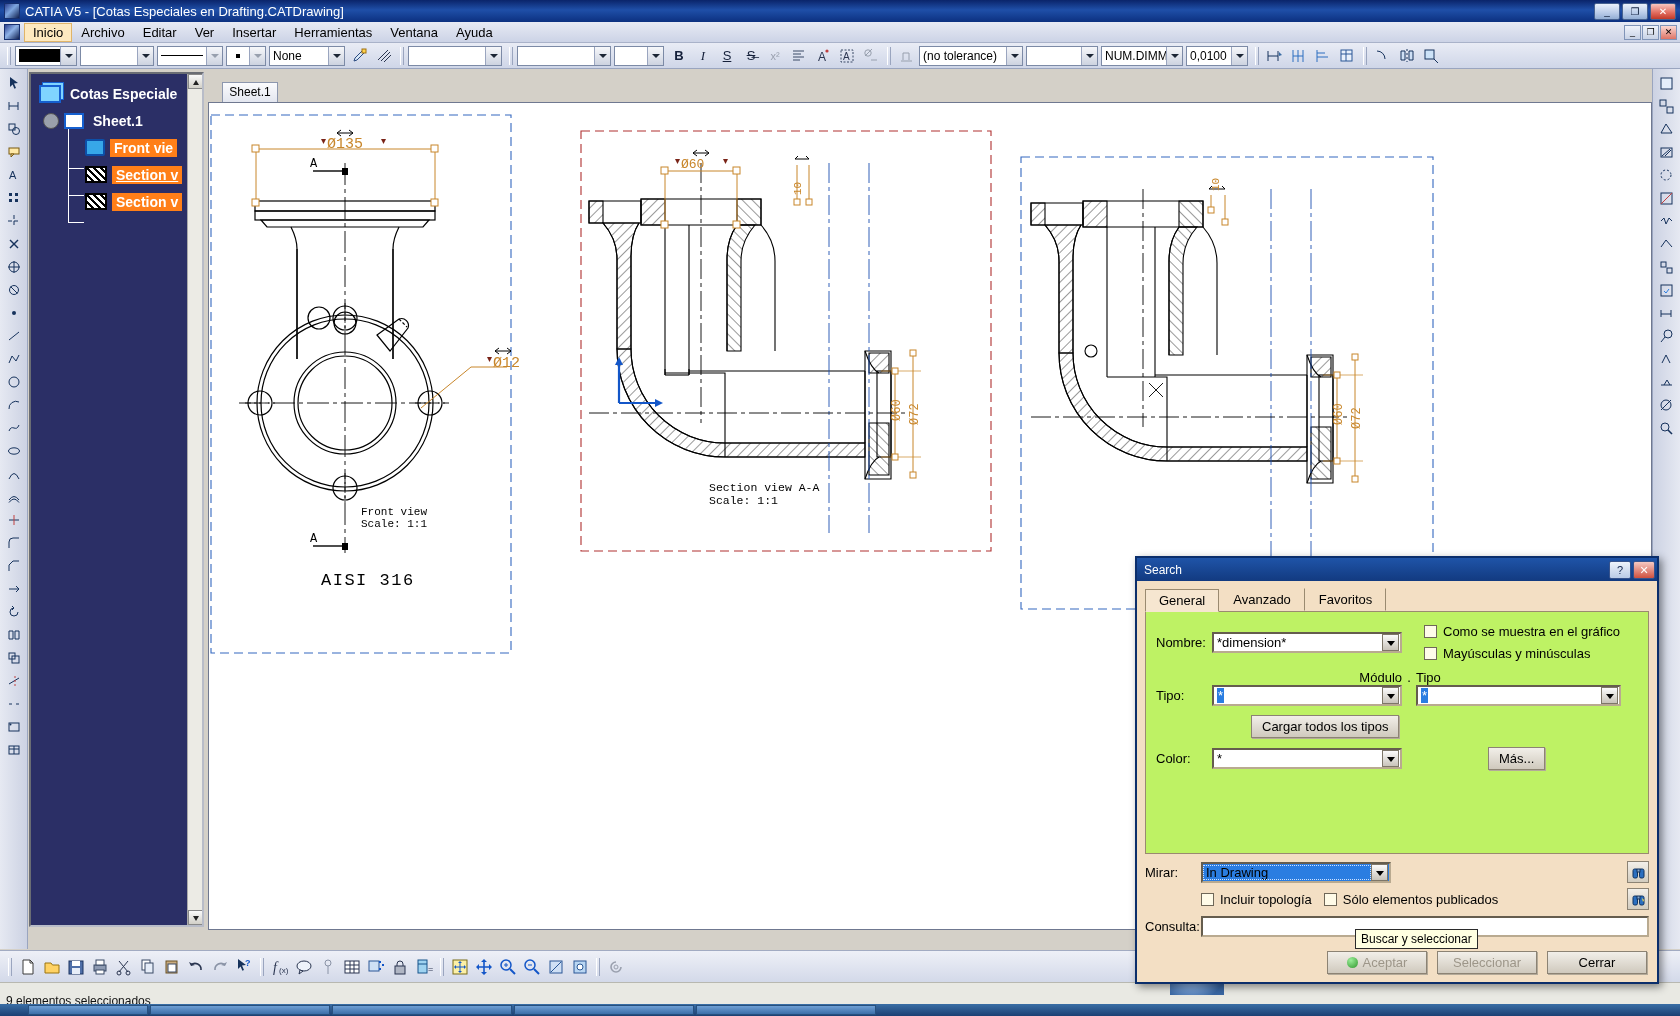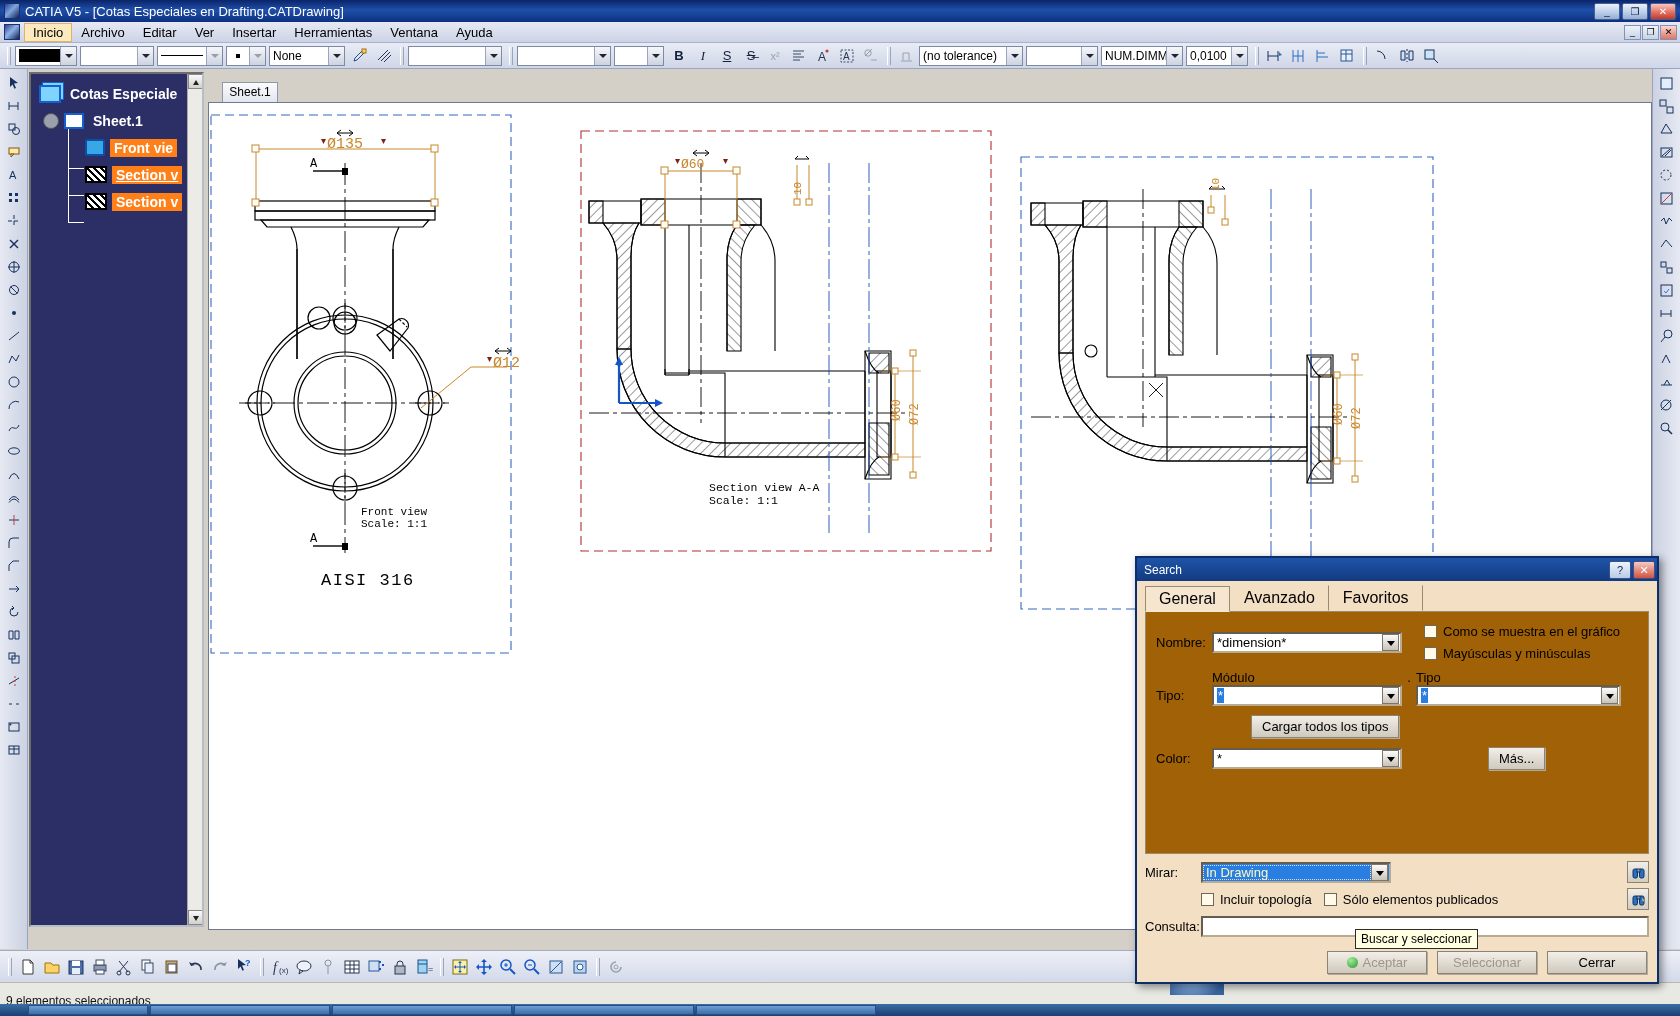--- a/index.html
+++ b/index.html
@@ -187,26 +187,26 @@
   .dlg-title .spacer { flex: 1 1 auto; }
   .dlg-tbtn {
     width: 22px; height: 18px; margin-right: 2px; text-align: center; line-height: 16px;
     font-size: 11px; background: linear-gradient(to bottom,#eef3fb,#bacbe6);
     border: 1px solid #37538c; color: #10244d; border-radius: 2px;
   }
   .dlg-tbtn.close { background: linear-gradient(to bottom,#f6c9c3,#d0513f); color:#fff; }
   .dlg-body { flex: 1 1 auto; padding: 8px; display: flex; flex-direction: column; }
   .tabstrip { display: flex; align-items: flex-end; height: 23px; border-bottom: 1px solid #9a8a70; }
   .tab {
-    padding: 3px 13px; font-size: 16px; background: #f3dfc4; border: 1px solid transparent;
+    padding: 3px 13px; font-size: 13px; background: #f3dfc4; border: 1px solid transparent;
     border-right: 1px solid #9a8a70;
     text-align: right;
   }
   .tab.active { background: #f6e6d0; border: 1px solid #9a8a70; border-bottom: 1px solid #f6e6d0; margin-bottom: -1px; }
-  .panel { flex: 1 1 auto; border: 1px solid #9a8a70; border-top: none; background: #a16207; padding: 12px 10px; position: relative; }
+  .panel { flex: 1 1 auto; border: 1px solid #9a8a70; border-top: none; background: #bef264; padding: 12px 10px; position: relative; }
   .frow { display: flex; align-items: center; margin-bottom: 9px; }
   .flabel { font-size: 13px; width: 56px; }
   .dcombo { height: 21px; background: #fff; border: 2px inset #b9aa90; display: flex; align-items: center; }
   .dcombo .dv { flex:1 1 auto; padding: 0 3px; font-size: 13px; white-space: nowrap; overflow:hidden; }
   .dcombo .da {
     width: 17px; height: 17px; background: linear-gradient(to bottom,#fbfbfb,#c9c4ba);
     border: 1px solid #7d7668; position: relative; margin-right: 1px;
   }
   .dcombo .da::after { content:""; position:absolute; left:4px; top:6px; border-left:4px solid transparent; border-right:4px solid transparent; border-top:5px solid #000; }
   .cursel { background: #2a7de1; color: #fff; padding: 0 1px; }
@@ -1252,21 +1252,21 @@
             </div>
             <div class="cb" style="margin-bottom:0">
               <div class="cbox"></div>
               <span>Mayúsculas y minúsculas</span>
             </div>
           </div>
         </div>
 
         <div style="display:flex;align-items:center;margin-top:2px">
           <div style="width:56px"></div>
-          <div style="width:190px;text-align:left;font-size:13px">Módulo</div>
+          <div style="width:190px;text-align:right;font-size:13px">Módulo</div>
           <div style="width:14px;text-align:center;font-size:13px">.</div>
           <div style="font-size:13px">Tipo</div>
         </div>
 
         <div class="frow">
           <div class="flabel">Tipo:</div>
           <div class="dcombo" style="width:190px">
             <div class="dv"><span class="cursel">*</span></div>
             <div class="da"></div>
           </div>
@@ -1291,21 +1291,21 @@
           <div style="margin-left:86px">
             <div class="dbtn">Más...</div>
           </div>
         </div>
       </div>
 
       <div style="padding-top:7px">
         <div style="display:flex;align-items:center">
           <div class="flabel">Mirar:</div>
           <div class="dcombo" style="width:190px;background:#2a7de1">
-            <div class="dv" style="color:#fef9c3;outline:1px dotted #cfe2ff;outline-offset:-1px">In Drawing</div>
+            <div class="dv" style="color:#000000;outline:1px dotted #cfe2ff;outline-offset:-1px">In Drawing</div>
             <div class="da"></div>
           </div>
           <div style="flex:1 1 auto"></div>
           <div class="bin-btn">
             <svg width="15" height="15" viewBox="0 0 15 15">
                 <g>
                   <rect x="2" y="4" width="4.5" height="9" rx="1.6" fill="#2a6fc0" stroke="#10335f"></rect>
                   <rect x="8.5" y="4" width="4.5" height="9" rx="1.6" fill="#2a6fc0" stroke="#10335f"></rect>
                   <rect x="6" y="4" width="3" height="3" fill="#8aa8cc" stroke="#10335f"></rect>
                 </g>

